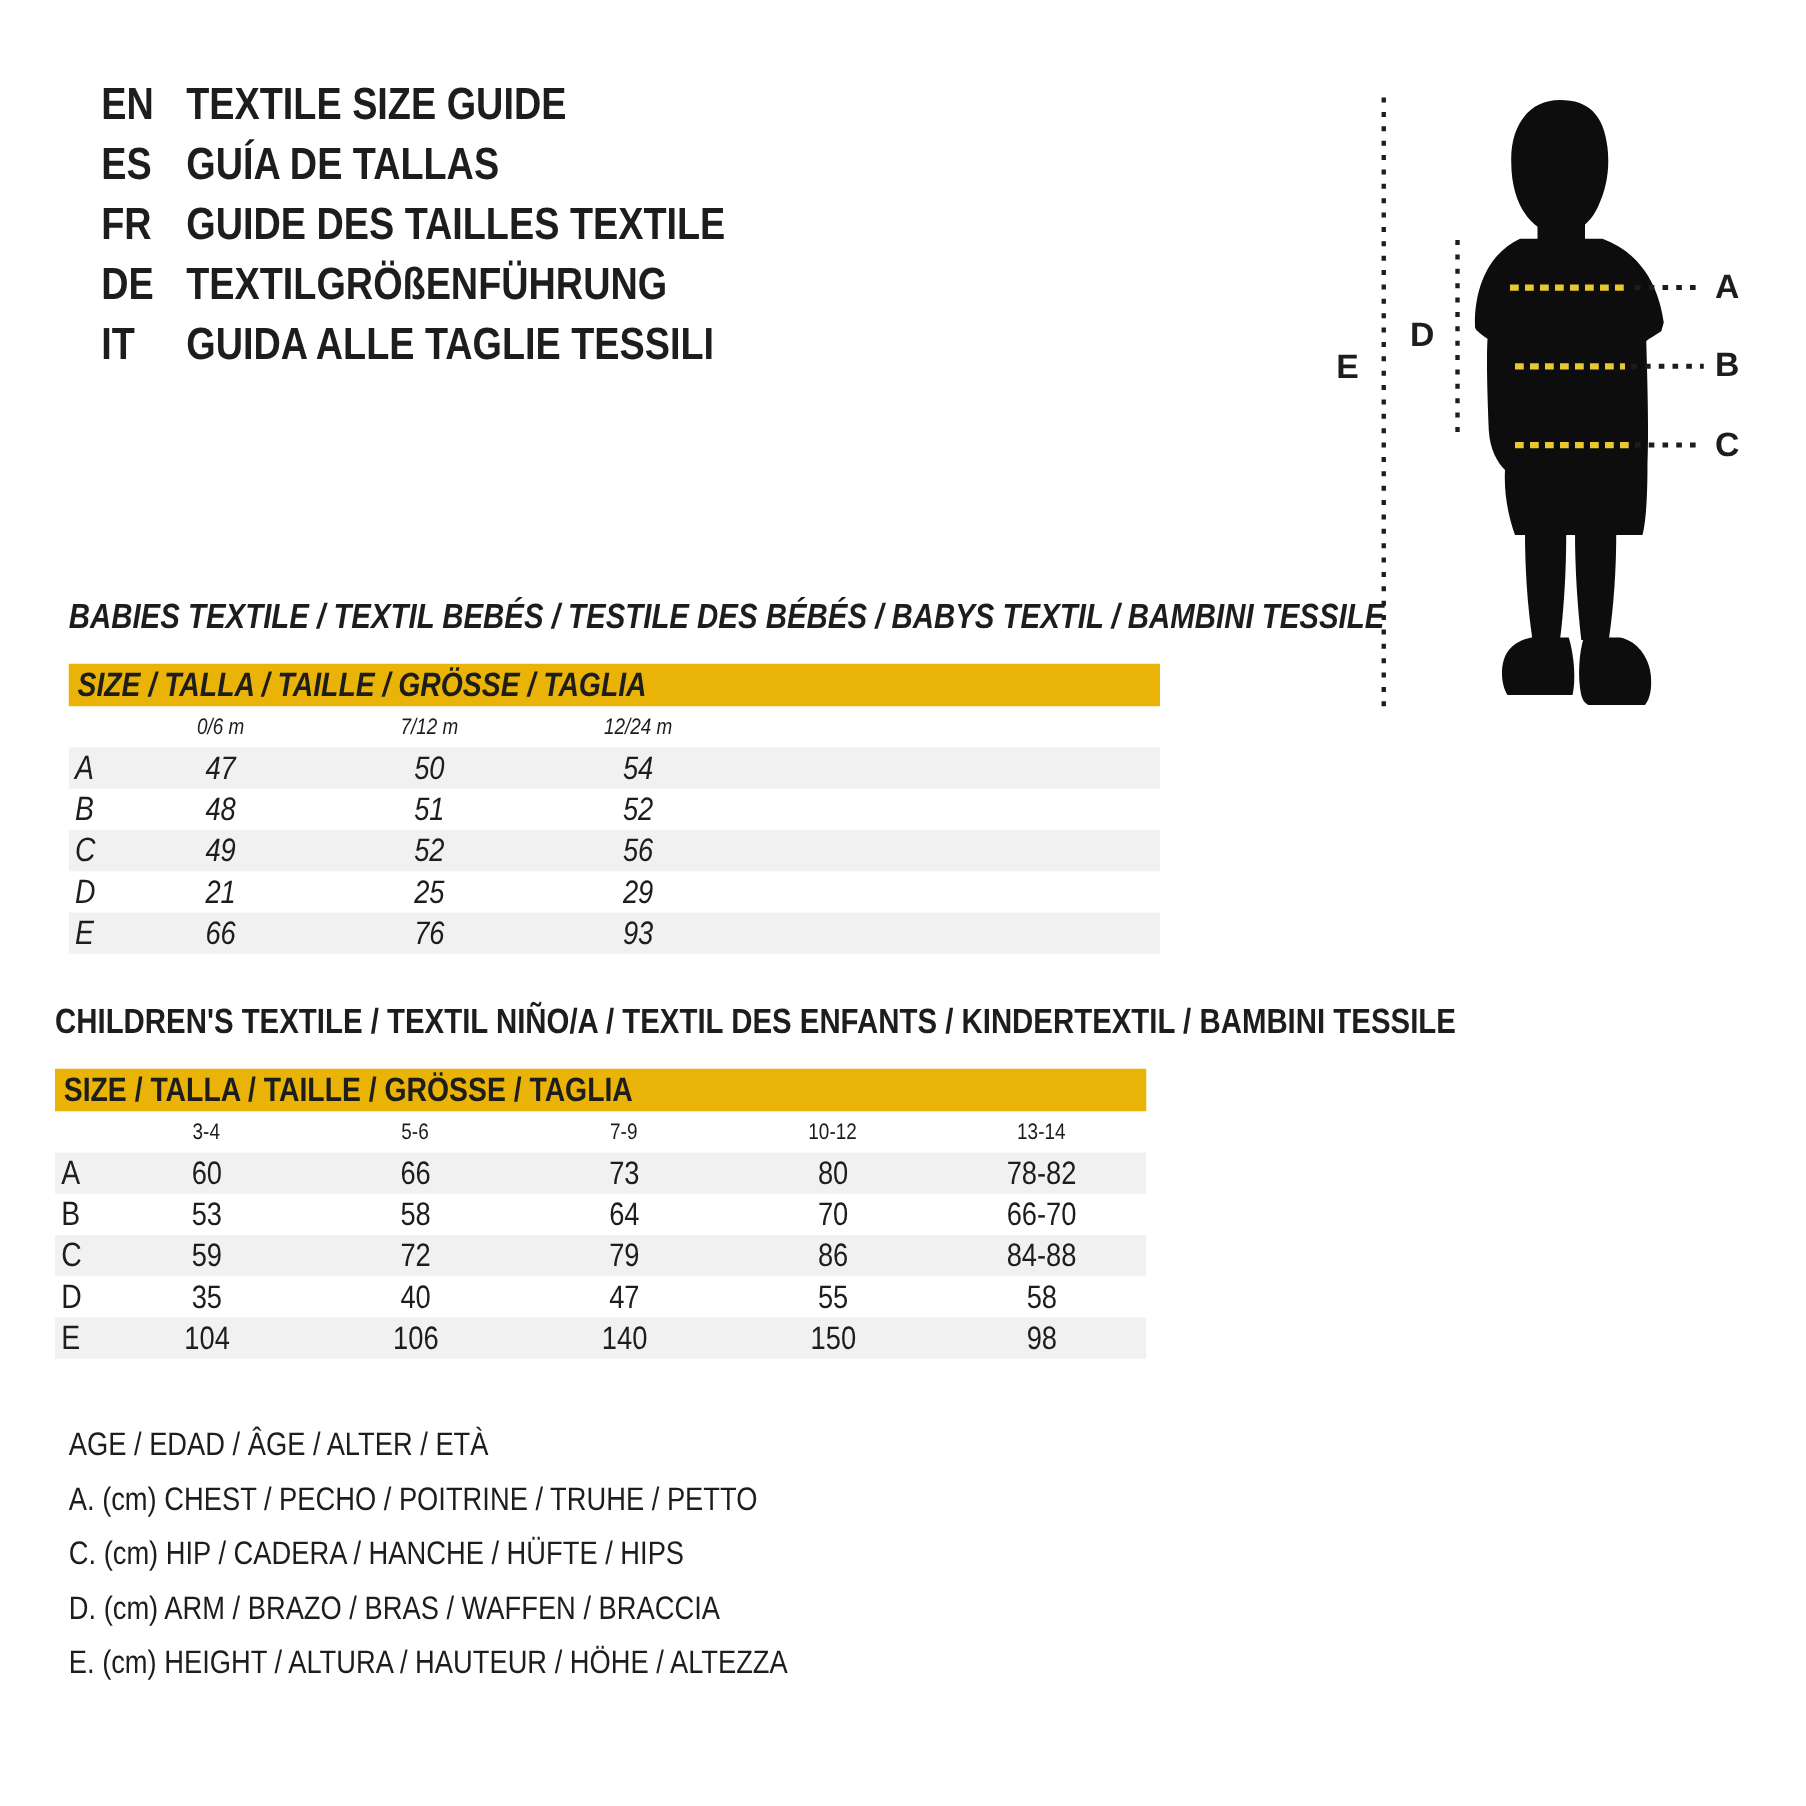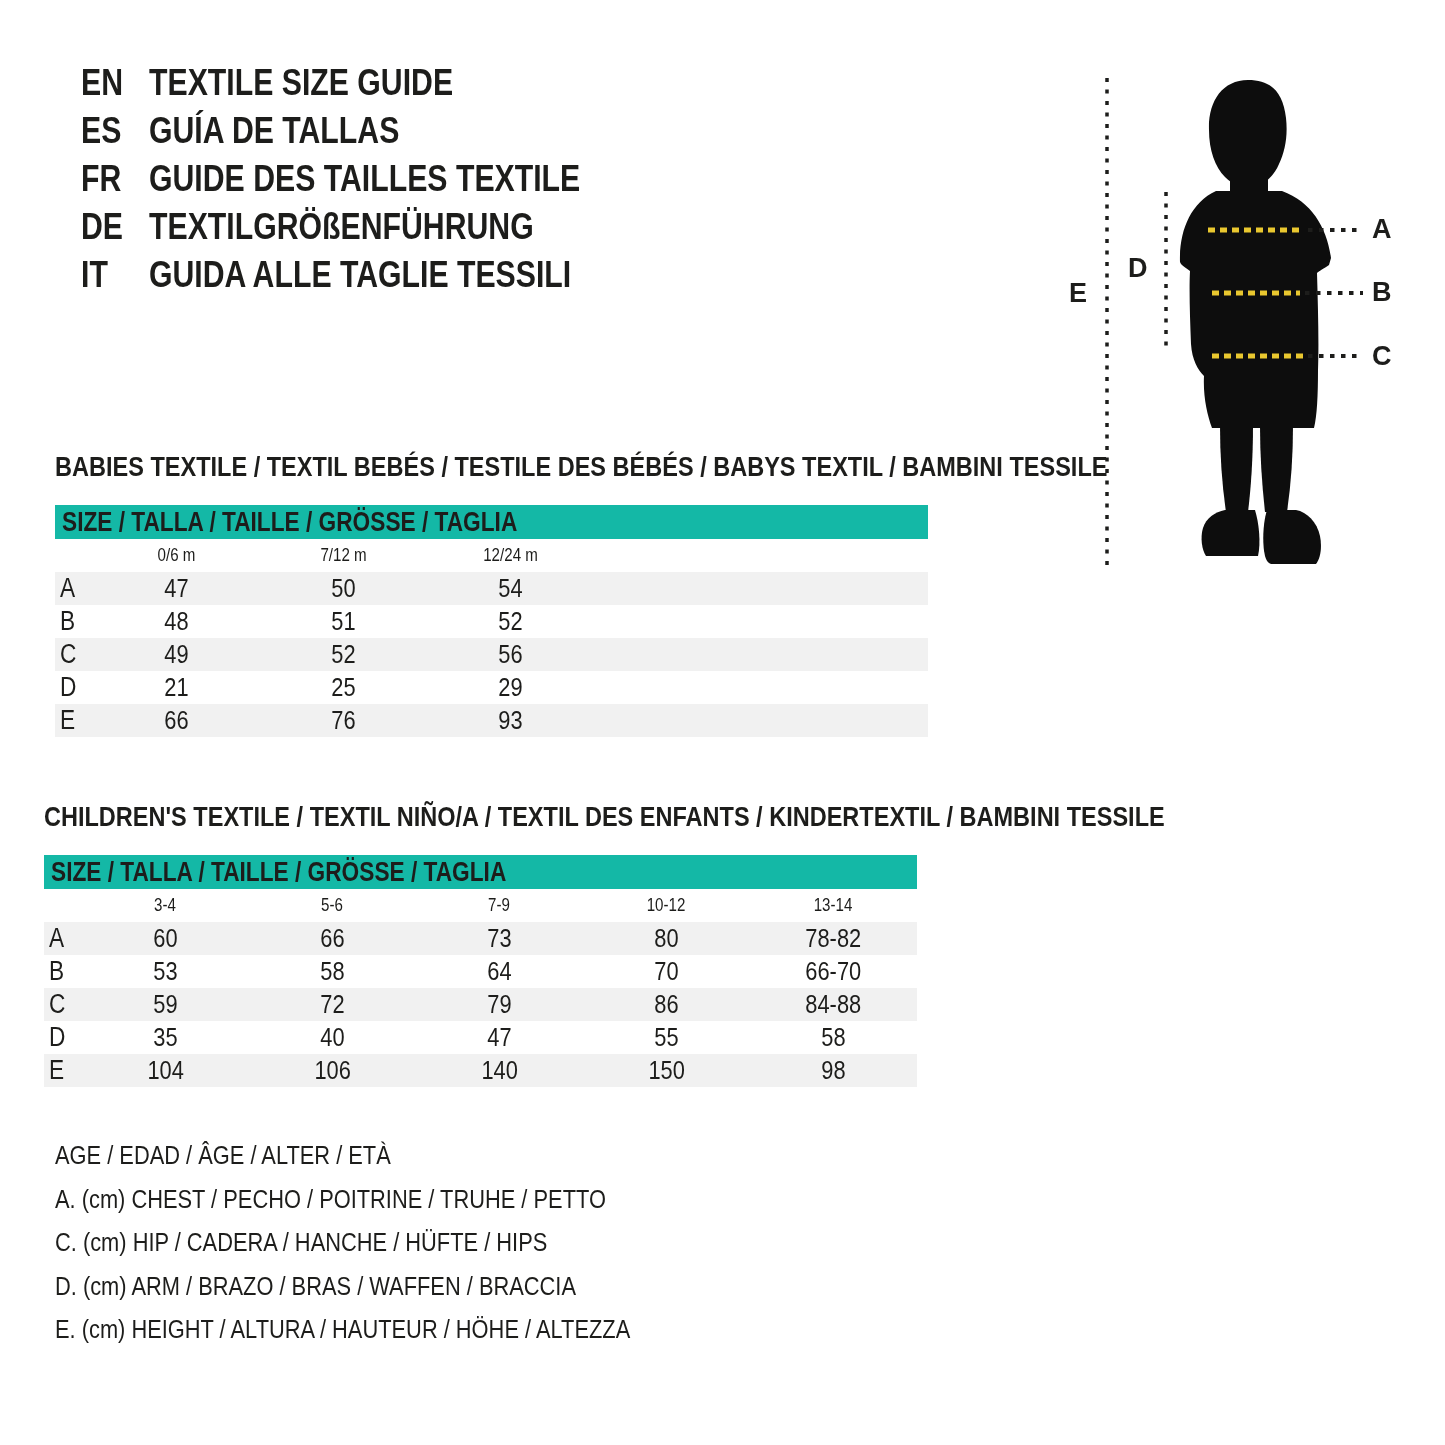--- a/index.html
+++ b/index.html
@@ -12,21 +12,21 @@
   .cond{display:inline-block;transform:scaleX(0.84);transform-origin:0 50%;white-space:nowrap;}
   .cond-c{display:inline-block;transform:scaleX(0.84);transform-origin:50% 50%;white-space:nowrap;}
 
   
   .lang-block{left:55px;top:62px;margin-left:26px;}
   .lang-row{display:flex;align-items:baseline;height:48px;font-size:36px;font-weight:700;letter-spacing:0;}
   .lang-code{width:68px;flex:0 0 68px;}
   
   .section-title{font-size:28px;font-weight:700;height:34px;line-height:34px;}
   .size-table{width:873px;}
-  .size-bar{height:34px;line-height:34px;background:#14b8a6;font-size:27px;font-weight:700;padding-left:7px;box-sizing:border-box;}
+  .size-bar{height:34px;line-height:34px;background:#eab308;font-size:27px;font-weight:700;padding-left:7px;box-sizing:border-box;}
   .grid-row{display:grid;grid-template-columns:38px 167px 167px 167px 167px 167px;height:33px;align-items:center;}
   .grid-row.alt{background:#f1f1f1;}
   .cell{font-size:26px;text-align:center;}
   .cell.lbl{text-align:left;padding-left:5px;font-size:27px;}
   .cols .cell{font-size:18px;}
   
   .legend-block{left:55px;top:1134px;font-size:26px;line-height:43.5px;}
   .legend-line{height:43.5px;}
   
   .fig-label{font-size:27px;font-weight:700;line-height:27px;}
@@ -80,21 +80,21 @@
   <line x1="162" y1="296" x2="253" y2="296" stroke="#e9c72f" stroke-width="5" stroke-dasharray="7 5"></line>
   <line x1="258" y1="296" x2="313" y2="296" stroke="#1d1d1b" stroke-width="4" stroke-dasharray="4.5 6.5"></line>
 </svg>
 
 <span class="abs fig-label" style="left:1372px;top:216px;">A</span>
 <span class="abs fig-label" style="left:1372px;top:279px;">B</span>
 <span class="abs fig-label" style="left:1372px;top:343px;">C</span>
 <span class="abs fig-label" style="left:1128px;top:255px;">D</span>
 <span class="abs fig-label" style="left:1069px;top:280px;">E</span>
 
-<div class="abs" style="left:55px;top:450px;">
+<div class="abs" style="left:55px;top:476px;font-style:italic;">
   <div class="section-title">
     <span class="cond">BABIES TEXTILE / TEXTIL BEBÉS / TESTILE DES BÉBÉS / BABYS TEXTIL / BAMBINI TESSILE</span>
   </div>
   <div class="size-table" style="margin-top:21px;">
     <div class="size-bar">
       <span class="cond">SIZE / TALLA / TAILLE / GRÖSSE / TAGLIA</span>
     </div>
     <div class="grid-row cols">
       <div class="cell lbl"></div>
       <div class="cell"><span class="cond-c">0/6 m</span></div>

